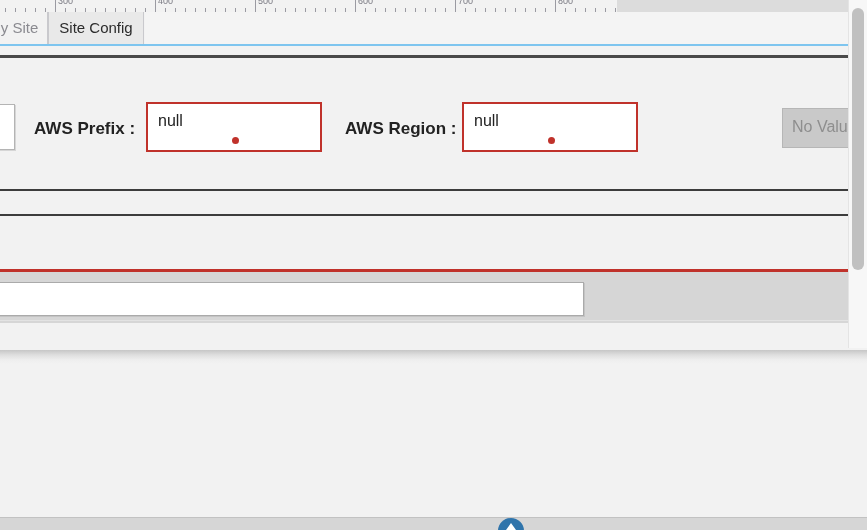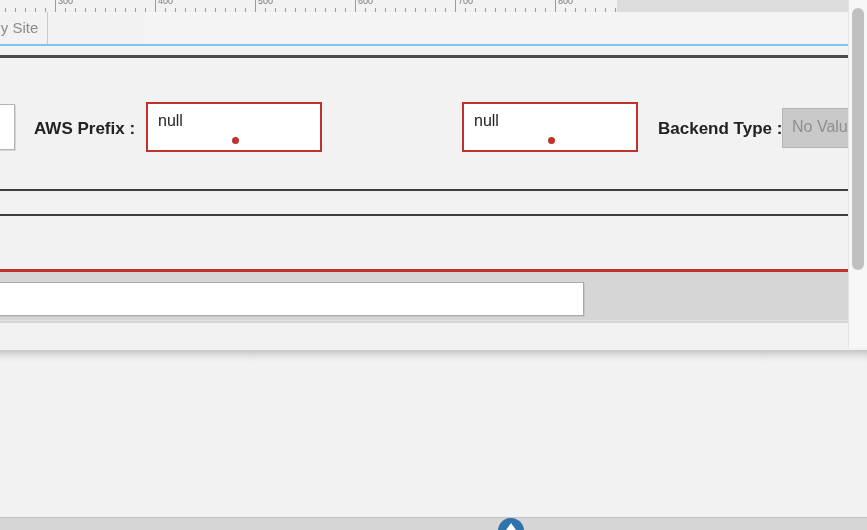--- a/index.html
+++ b/index.html
@@ -342,42 +342,45 @@
       <div class="ruler-label" style="left: 458px;">700</div>
       <div class="ruler-label" style="left: 558px;">800</div>
     </div>
 </div>
 
 <div class="tabbar">
   <div class="tabbar-fill"></div>
   <div class="tab inactive">
     <span>y Site</span>
   </div>
+  <div class="tab active">
+    <span>Site Config</span>
+  </div>
 </div>
 
 <div class="content">
 
   <div class="hr-dark" style="top:9px;"></div>
 
   <div class="formrow" style="top:12px; height:126px;">
 
     <div class="partial-box"></div>
 
     <div class="field-label" style="left:34px; top:62px;">AWS Prefix :</div>
     <div class="txtbox" style="left:146px; top:44px; width:176px; height:50px;">
       <span class="val">null</span>
       <span class="reddot" style="left:84px; top:33px;"></span>
     </div>
 
+    <div class="field-label" style="left:345px; top:62px;">AWS Region :</div>
     <div class="txtbox" style="left:462px; top:44px; width:176px; height:50px;">
       <span class="val">null</span>
       <span class="reddot" style="left:84px; top:33px;"></span>
     </div>
 
-    <div class="field-label" style="left:658px; top:62px;">Backend Type :</div>
     <div class="disabled-select" style="left:782px; top:50px; width:96px; height:40px;">
       <span class="val">No Value</span>
     </div>
   </div>
 
   <div class="hr-thin-dark" style="top:143px;"></div>
   <div class="band" style="top:145px; height:23px;"></div>
   <div class="hr-thin-dark" style="top:168px;"></div>
   <div class="band" style="top:170px; height:53px;"></div>
 

